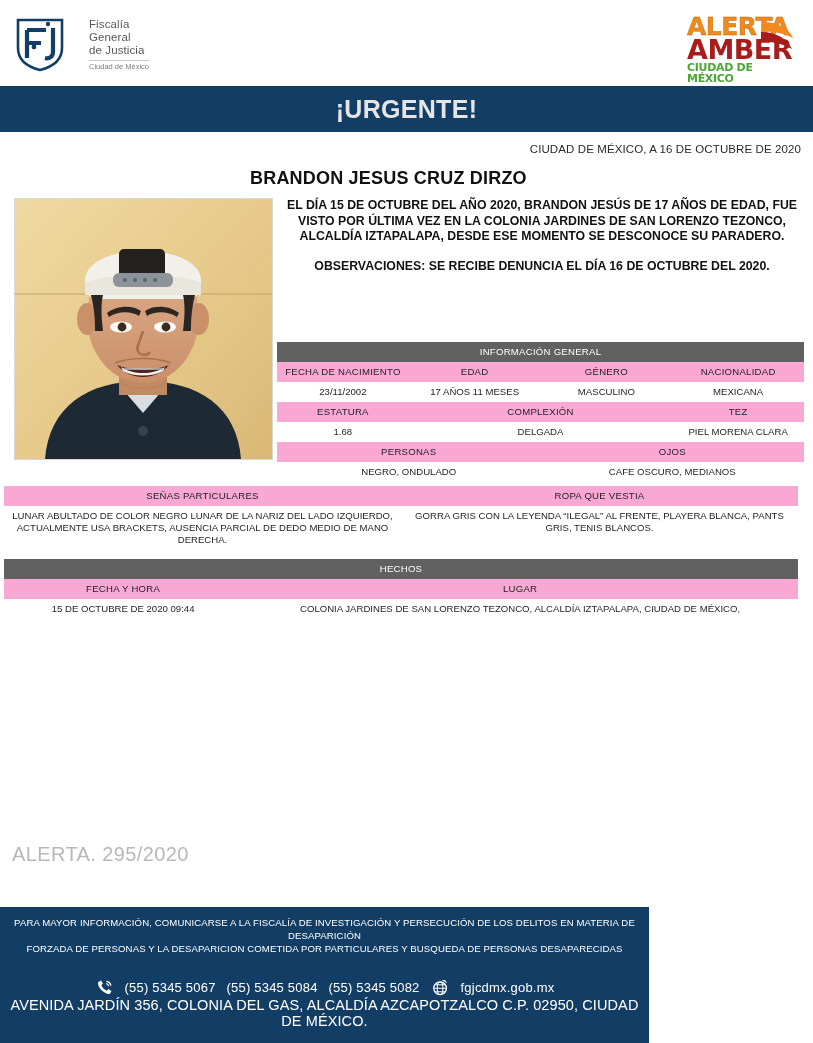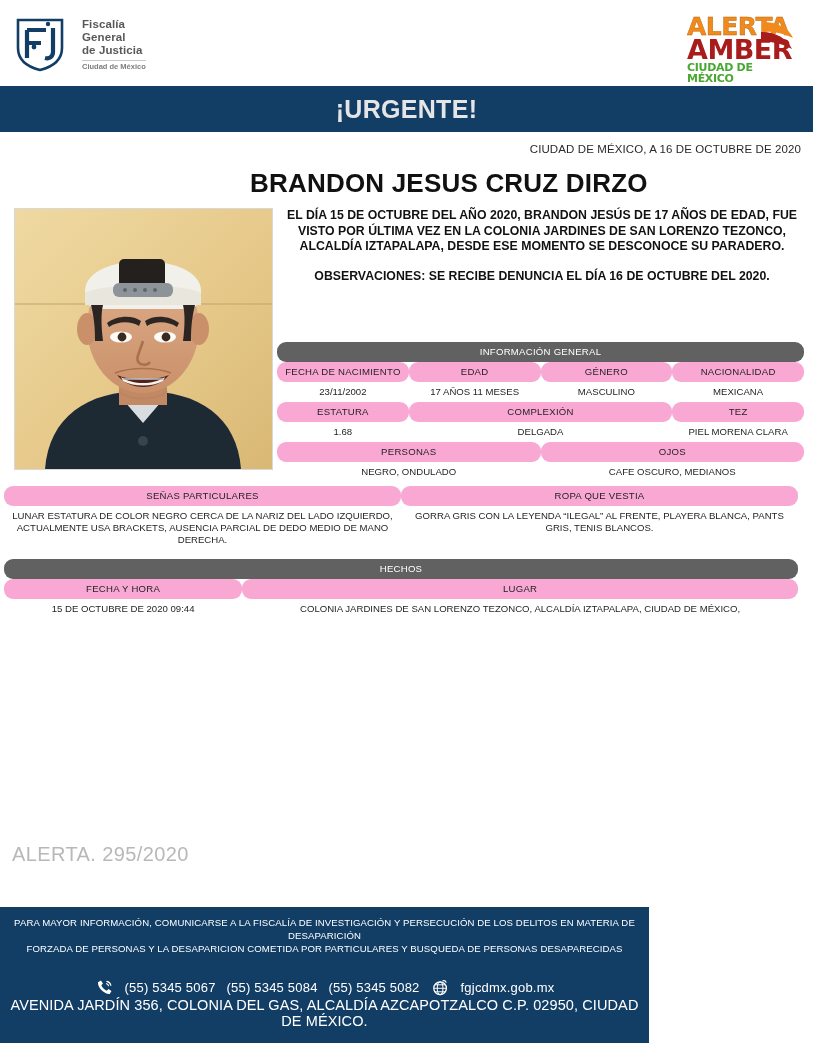--- a/index.html
+++ b/index.html
@@ -28,24 +28,23 @@
     top: 16px;
     display: flex;
     align-items: flex-start;
   }
   .fgj-shield {
     width: 52px;
     height: 56px;
     flex: 0 0 auto;
   }
   .fgj-text {
-    margin-left: 16px;
+    margin-left: 23px;
     padding-top: 2px;
     line-height: 1.12;
-    font-weight: bold;
   }
   .fgj-text .l {
     font-size: 11.5px;
     color: #58585b;
     letter-spacing: .1px;
     white-space: nowrap;
   }
   .fgj-text .city {
     font-size: 7.5px;
     color: #7d7d82;
@@ -114,21 +113,21 @@
     padding: 11px 12px 0 0;
     font-size: 11.5px;
     color: #2a2a2a;
     letter-spacing: .1px;
   }
 
   
   .person-name {
     margin: 13px 0 0 0;
     padding-left: 250px;
-    font-size: 26px;
+    font-size: 18px;
     font-weight: bold;
     color: #111;
     letter-spacing: .2px;
   }
 
   
   .hero {
     position: relative;
     margin-top: 9px;
     height: 140px;
@@ -170,21 +169,20 @@
     border-collapse: collapse;
     table-layout: fixed;
     font-size: 9.6px;
     color: #1f1f1f;
   }
   .tbl td {
     padding: 4px 2px;
     text-align: center;
     vertical-align: middle;
     line-height: 1.25;
-    border-radius: 9px;
   }
   .hd-dark {
     background: #616161;
     color: #ffffff;
     letter-spacing: .25px;
   }
   .hd-light {
     background: #f9a8d4;
     color: #1f1f1f;
     letter-spacing: .25px;
@@ -420,21 +418,21 @@
     <colgroup>
         <col style="width:50%">
         <col style="width:50%">
       </colgroup>
     <tbody>
       <tr>
         <td class="hd-light">SEÑAS PARTICULARES</td>
         <td class="hd-light">ROPA QUE VESTIA</td>
       </tr>
       <tr>
-        <td class="val">LUNAR ESTATURA DE COLOR NEGRO CERCA DE LA NARIZ DEL LADO IZQUIERDO, ACTUALMENTE USA BRACKETS, AUSENCIA PARCIAL DE DEDO MEDIO DE MANO DERECHA.</td>
+        <td class="val">LUNAR ABULTADO DE COLOR NEGRO LUNAR DE LA NARIZ DEL LADO IZQUIERDO, ACTUALMENTE USA BRACKETS, AUSENCIA PARCIAL DE DEDO MEDIO DE MANO DERECHA.</td>
         <td class="val" style="vertical-align:top">GORRA GRIS CON LA LEYENDA “ILEGAL” AL FRENTE, PLAYERA BLANCA, PANTS GRIS, TENIS BLANCOS.</td>
       </tr>
     </tbody>
   </table>
 </div>
 
 <div class="wide-section hechos">
   <table class="tbl">
     <colgroup>
         <col style="width:30%">

